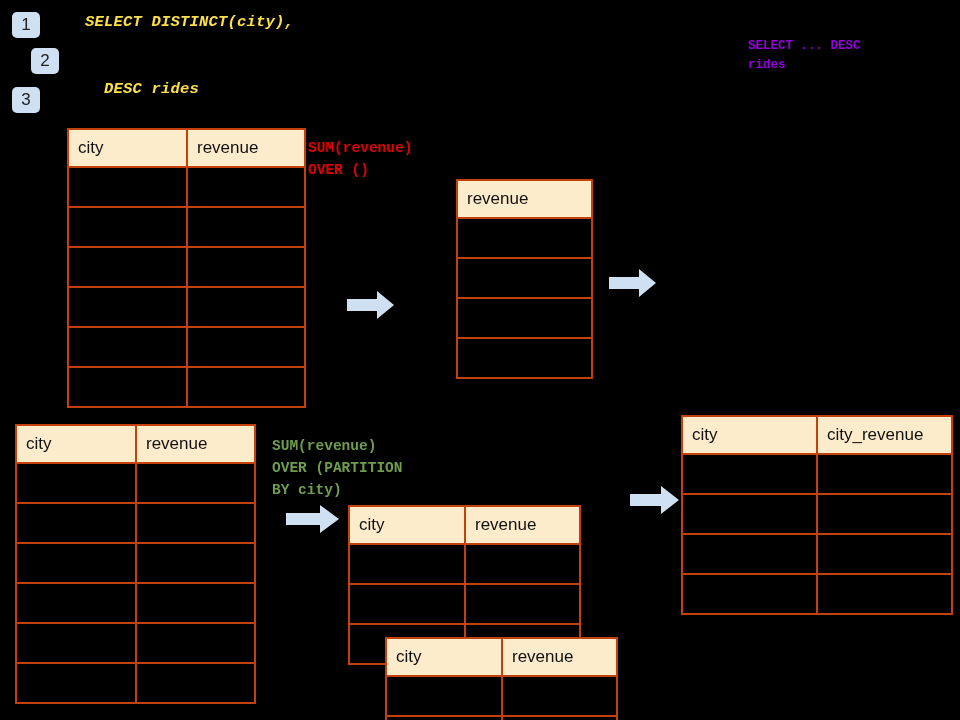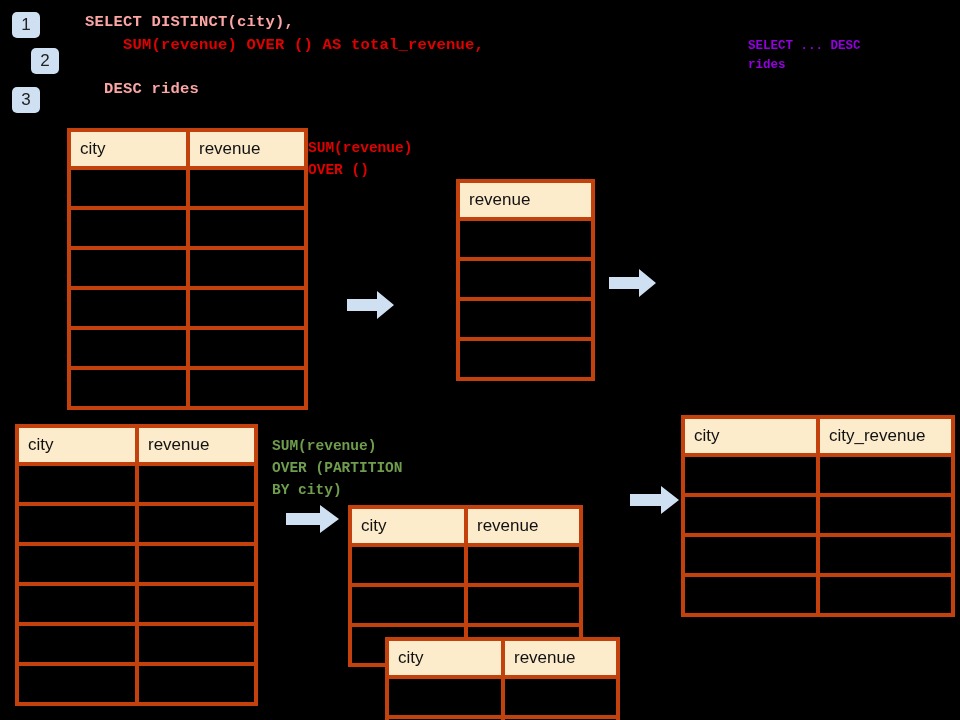--- a/index.html
+++ b/index.html
@@ -32,21 +32,21 @@
 
   
   .code {
     position: absolute;
     font-family: "Liberation Mono", monospace;
     font-size: 15.5px;
     letter-spacing: 0.2px;
     white-space: pre;
     font-weight: bold;
   }
-  .c-purple { color: #fca5a5; }
+  .c-purple { color: #fde047; font-style: italic; }
   .c-red    { color: #e00000; }
   .c-green  { color: #6f9d4e; }
 
   
   .anno {
     position: absolute;
     font-family: Liberation Mono, monospace;
     font-size: 14.5px;
     font-weight: bold;
     line-height: 22px;
@@ -63,21 +63,21 @@
   }
 
   
   .tbl {
     position: absolute;
     border-collapse: collapse;
     table-layout: fixed;
     background: #000000;
   }
   .tbl th, .tbl td {
-    border: 4px solid #c2410c;
+    border: 2px solid #c2410c;
     padding: 0;
     height: 40px;
     box-sizing: border-box;
   }
   .tbl th {
     background: #fdeccc;
     color: #111111;
     font-family: "Liberation Sans", sans-serif;
     font-weight: normal;
     font-size: 17px;
@@ -94,21 +94,20 @@
 </head>
 <body>
 
 <div id="canvas">
 
   <div class="badge" style="left:12px; top:12px;">1</div>
   <div class="badge" style="left:31px; top:48px;">2</div>
   <div class="badge" style="left:12px; top:87px;">3</div>
 
   <div class="code c-purple" style="left:85px; top:13px;">SELECT DISTINCT(city),</div>
-  <div class="code c-red" style="left:85px; top:36px;">    SUM(revenue) OVER () AS total_revenue,</div>
   <div class="code c-purple" style="left:85px; top:80px;">  DESC rides</div>
 
   <div class="anno-sm" style="left:748px; top:37px;">SELECT ... DESC
 rides</div>
 
   <div class="anno c-red" style="left:308px; top:137px;">SUM(revenue)
 OVER ()</div>
 
   <div class="anno c-green" style="left:272px; top:435px;">SUM(revenue)
 OVER (PARTITION

